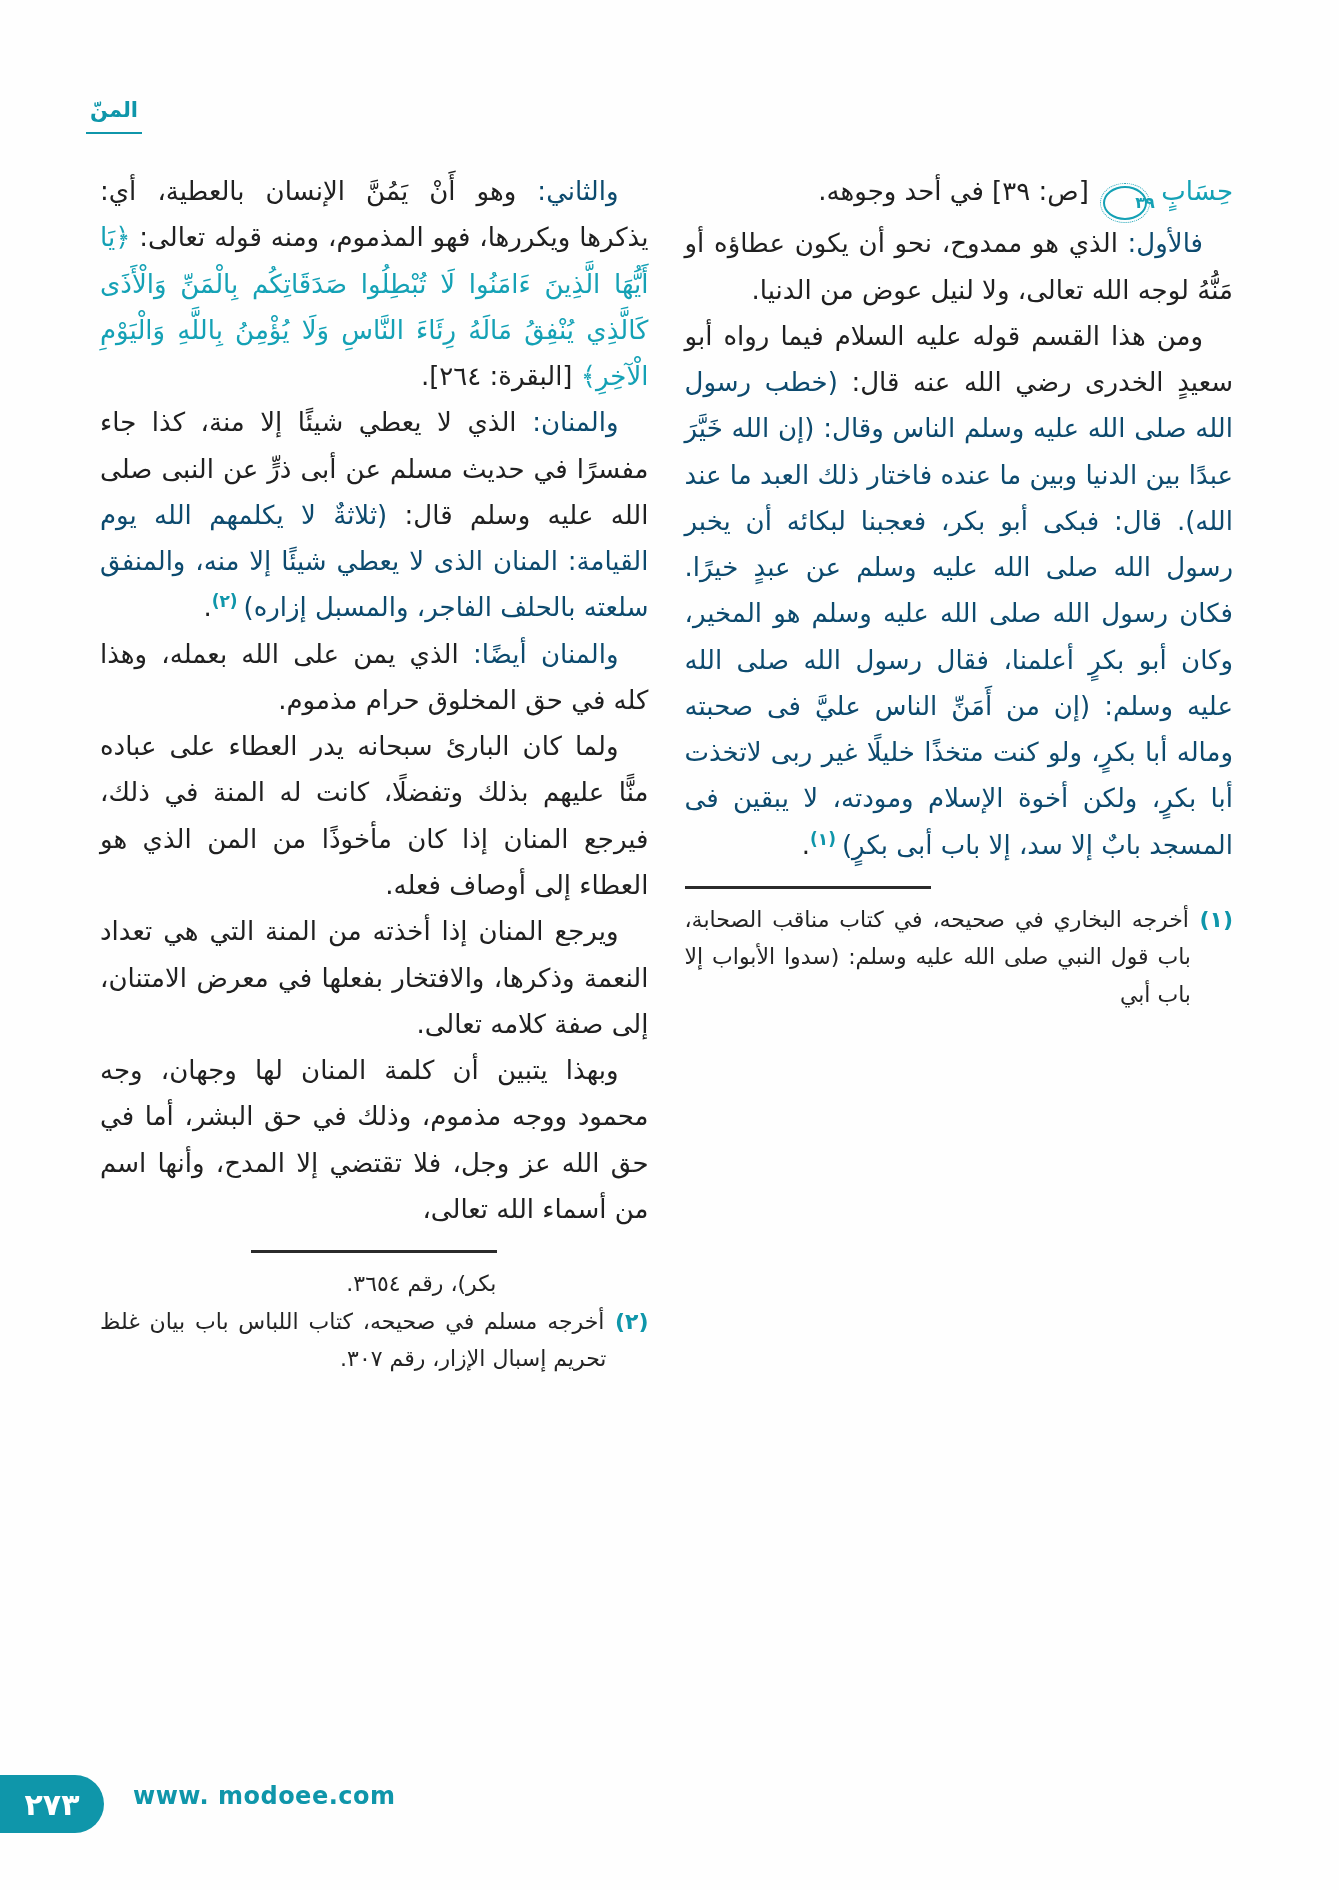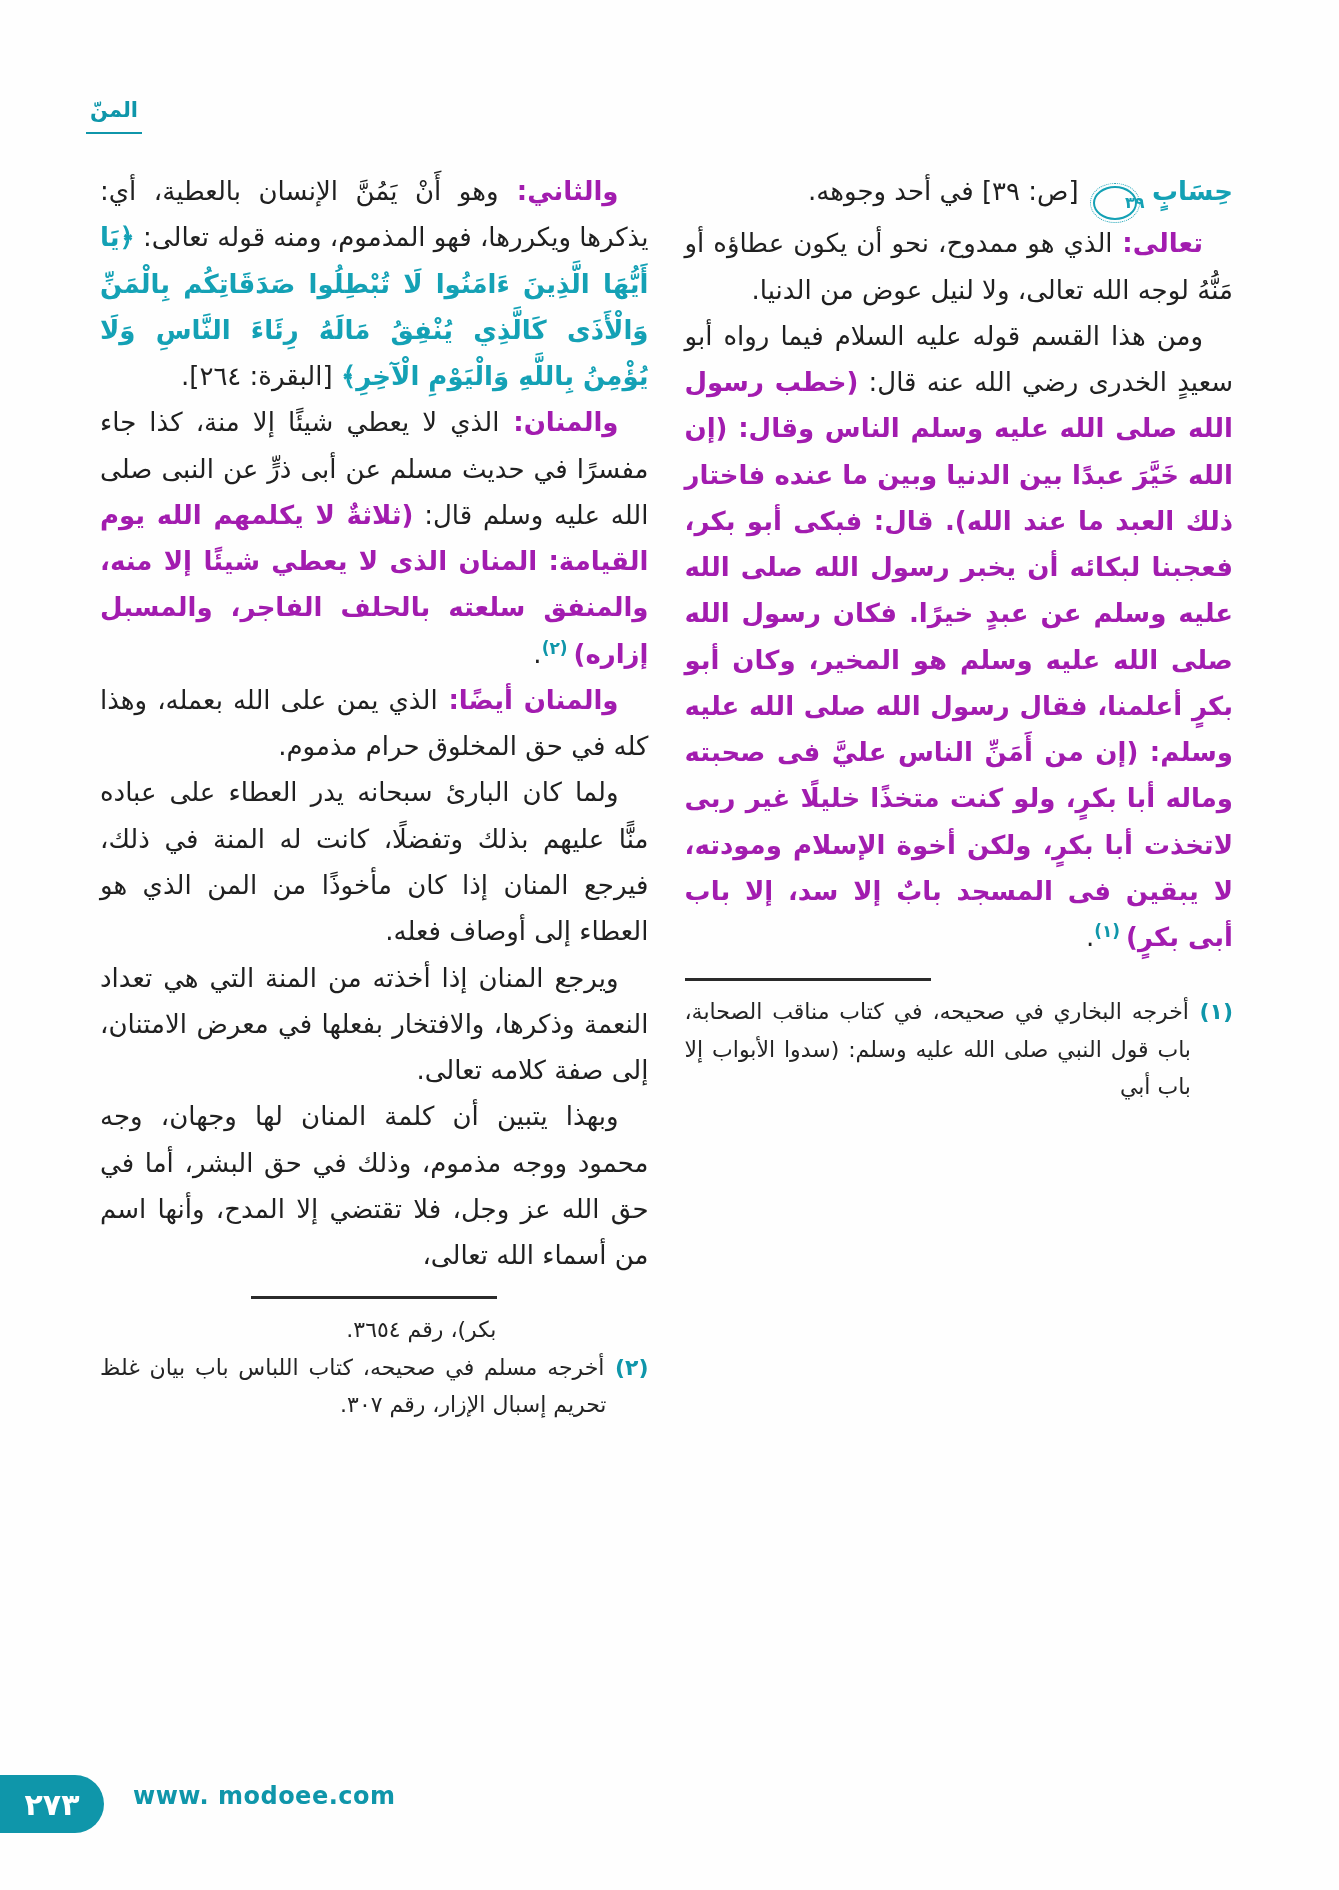--- a/index.html
+++ b/index.html
@@ -41,22 +41,22 @@
   }
   .col { flex: 1 1 0; min-width: 0; }
   .col-text {
     font-size: 26px;
     line-height: 1.78;
     text-align: justify;
   }
   .para { margin: 0; text-indent: 30px; }
   .para.no-indent { text-indent: 0; }
   .seg.normal { color: var(--ink); }
-  .seg.bold { font-weight: bold; color: #a21caf; margin-top: 28px; }
-  .seg.quran { color: var(--quran); font-weight: bold; }
+  .seg.bold { font-weight: normal; color: #0c4a6e; margin-top: 28px; }
+  .seg.quran { color: var(--quran); font-weight: normal; }
   .seg.fnref {
     color: var(--accent); font-weight: bold;
     font-size: 17px; vertical-align: 9px;
   }
   .seg.fnnum { color: var(--accent); font-weight: bold; }
   .seg.ayah-mark {
     display: inline-flex; align-items: center; justify-content: center;
     width: 34px; height: 34px;
     border: 2px solid var(--quran);
     outline: 1px dotted var(--quran); outline-offset: 2px;
@@ -110,21 +110,21 @@
 
 <div class="page">
 
   <div class="running-head">المنّ</div>
 
   <div class="columns">
 
     <section class="col">
       <div class="col-text" id="right-text">
           <p class="para no-indent"><span class="seg quran">حِسَابٍ </span><span class="seg ayah-mark">٣٩</span><span class="seg normal"> [ص: ٣٩] في أحد وجوهه.</span></p>
-          <p class="para"><span class="seg bold">تعالى: </span><span class="seg normal">الذي هو ممدوح، نحو أن يكون عطاؤه أو مَنُّهُ لوجه الله تعالى، ولا لنيل عوض من الدنيا.</span></p>
+          <p class="para"><span class="seg bold">فالأول: </span><span class="seg normal">الذي هو ممدوح، نحو أن يكون عطاؤه أو مَنُّهُ لوجه الله تعالى، ولا لنيل عوض من الدنيا.</span></p>
           <p class="para"><span class="seg normal">ومن هذا القسم قوله عليه السلام فيما رواه أبو سعيدٍ الخدرى رضي الله عنه قال: </span><span class="seg bold">(خطب رسول الله صلى الله عليه وسلم الناس وقال: (إن الله خَيَّرَ عبدًا بين الدنيا وبين ما عنده فاختار ذلك العبد ما عند الله). قال: فبكى أبو بكر، فعجبنا لبكائه أن يخبر رسول الله صلى الله عليه وسلم عن عبدٍ خيرًا. فكان رسول الله صلى الله عليه وسلم هو المخير، وكان أبو بكرٍ أعلمنا، فقال رسول الله صلى الله عليه وسلم: (إن من أَمَنِّ الناس عليَّ فى صحبته وماله أبا بكرٍ، ولو كنت متخذًا خليلًا غير ربى لاتخذت أبا بكرٍ، ولكن أخوة الإسلام ومودته، لا يبقين فى المسجد بابٌ إلا سد، إلا باب أبى بكرٍ)</span><span class="seg fnref"> (١)</span><span class="seg normal">.</span></p>
         </div>
       <div class="fn-sep sep-left"></div>
       <div class="footnotes" id="right-fn">
           <p class="fn hang"><span class="seg fnnum">(١) </span><span class="seg fn-normal">أخرجه البخاري في صحيحه، في كتاب مناقب الصحابة، باب قول النبي صلى الله عليه وسلم: (سدوا الأبواب إلا باب أبي</span></p>
         </div>
     </section>
 
     <section class="col">
       <div class="col-text" id="left-text">

